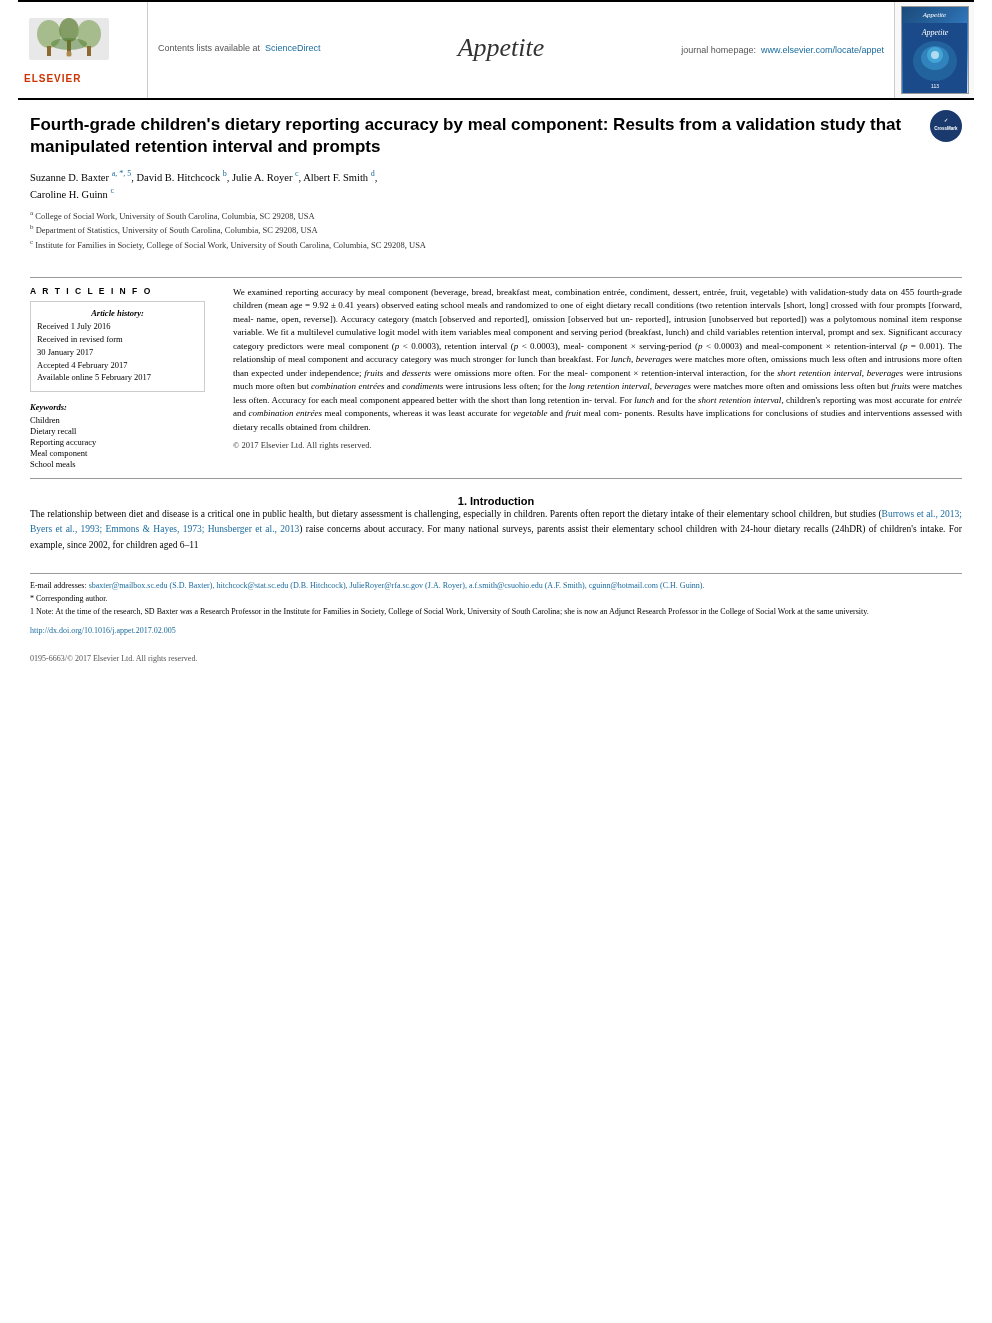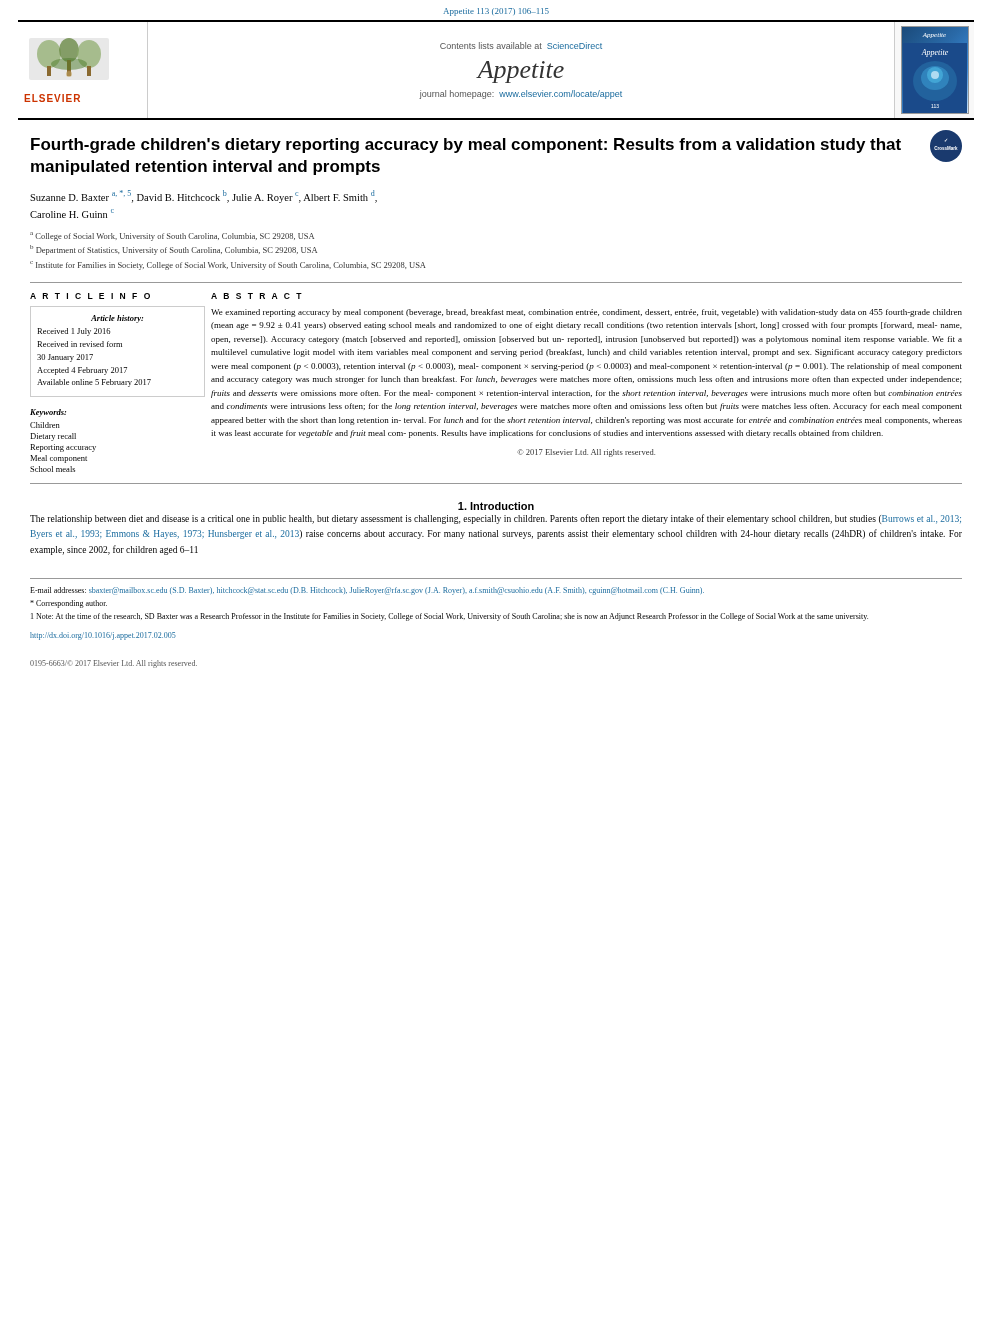--- a/index.html
+++ b/index.html
@@ -52,24 +52,23 @@
       font-size: 10px;
       font-weight: bold;
       color: #cc3300;
       letter-spacing: 1px;
       margin-top: 2px;
       font-family: Arial, sans-serif;
     }
     .journal-center {
       flex: 1;
       display: flex;
-      flex-direction: column;
       align-items: center;
-      justify-content: center;
-      padding: 0 10px;
+      justify-content: space-between;
+      padding: 8px 10px;
     }
     .sciencedirect-line {
       font-size: 9px;
       color: #555;
       margin-bottom: 4px;
       font-family: Arial, sans-serif;
     }
     .sciencedirect-link {
       color: #1a6b9e;
     }
@@ -160,40 +159,40 @@
     }
     .author-sup {
       font-size: 8px;
       vertical-align: super;
       color: #1a6b9e;
     }
     
     .affiliations {
       font-size: 8.5px;
       line-height: 1.4;
-      margin-bottom: 10px;
+      margin-bottom: 25px;
       color: #333;
     }
     .affil-line {
       margin-bottom: 1px;
     }
     .affil-sup {
       font-size: 7px;
       vertical-align: super;
     }
     
     .divider {
       border: none;
       border-top: 1px solid #999;
       margin: 8px 0;
     }
     
     .two-col {
       display: flex;
-      gap: 6px;
+      gap: 28px;
       margin-top: 8px;
     }
     .left-col {
       width: 175px;
       min-width: 175px;
     }
     .right-col {
       flex: 1;
     }
     
@@ -237,21 +236,21 @@
       margin-bottom: 1px;
     }
     
     .abstract-text {
       font-size: 9px;
       line-height: 1.5;
       text-align: justify;
     }
     .italic { font-style: italic; }
     .copyright-line {
-      text-align: center;
+      text-align: left;
       font-size: 8.5px;
       margin-top: 6px;
       color: #333;
     }
     
     .intro-section {
       margin-top: 16px;
     }
     .section-number-title {
       text-align: center;
@@ -285,23 +284,20 @@
       font-size: 8px;
       color: #555;
       margin-top: 16px;
     }
   </style>
 </head>
 <body>
 
 <div class="page">
 
-  <div class="top-bar">
-    <span>Appetite 113 (2017) 106–115</span>
-  </div>
 
   <div class="journal-header">
 
     <div class="elsevier-logo-box">
       <div class="elsevier-logo-img">
         
         <svg width="90" height="55" viewBox="0 0 90 55">
           <rect x="5" y="2" width="80" height="42" fill="#e8e8e8" rx="2"></rect>
 
           <ellipse cx="25" cy="18" rx="12" ry="14" fill="#8aaa66" opacity="0.7"></ellipse>
@@ -390,21 +386,20 @@
           <div class="keywords-label">Keywords:</div>
           <div class="keyword-item">Children</div>
           <div class="keyword-item">Dietary recall</div>
           <div class="keyword-item">Reporting accuracy</div>
           <div class="keyword-item">Meal component</div>
           <div class="keyword-item">School meals</div>
         </div>
       </div>
 
       <div class="right-col">
-        <div class="section-head">A B S T R A C T</div>
         <div class="abstract-text">
           We examined reporting accuracy by meal component (beverage, bread, breakfast meat, combination
           entrée, condiment, dessert, entrée, fruit, vegetable) with validation-study data on 455 fourth-grade
           children (mean age = 9.92 ± 0.41 years) observed eating school meals and randomized to one of eight
           dietary recall conditions (two retention intervals [short, long] crossed with four prompts [forward, meal-
           name, open, reverse]). Accuracy category (match [observed and reported], omission [observed but un-
           reported], intrusion [unobserved but reported]) was a polytomous nominal item response variable. We
           fit a multilevel cumulative logit model with item variables meal component and serving period
           (breakfast, lunch) and child variables retention interval, prompt and sex. Significant accuracy category
           predictors were meal component (<span class="italic">p</span> &lt; 0.0003), retention interval (<span class="italic">p</span> &lt; 0.0003), meal-

